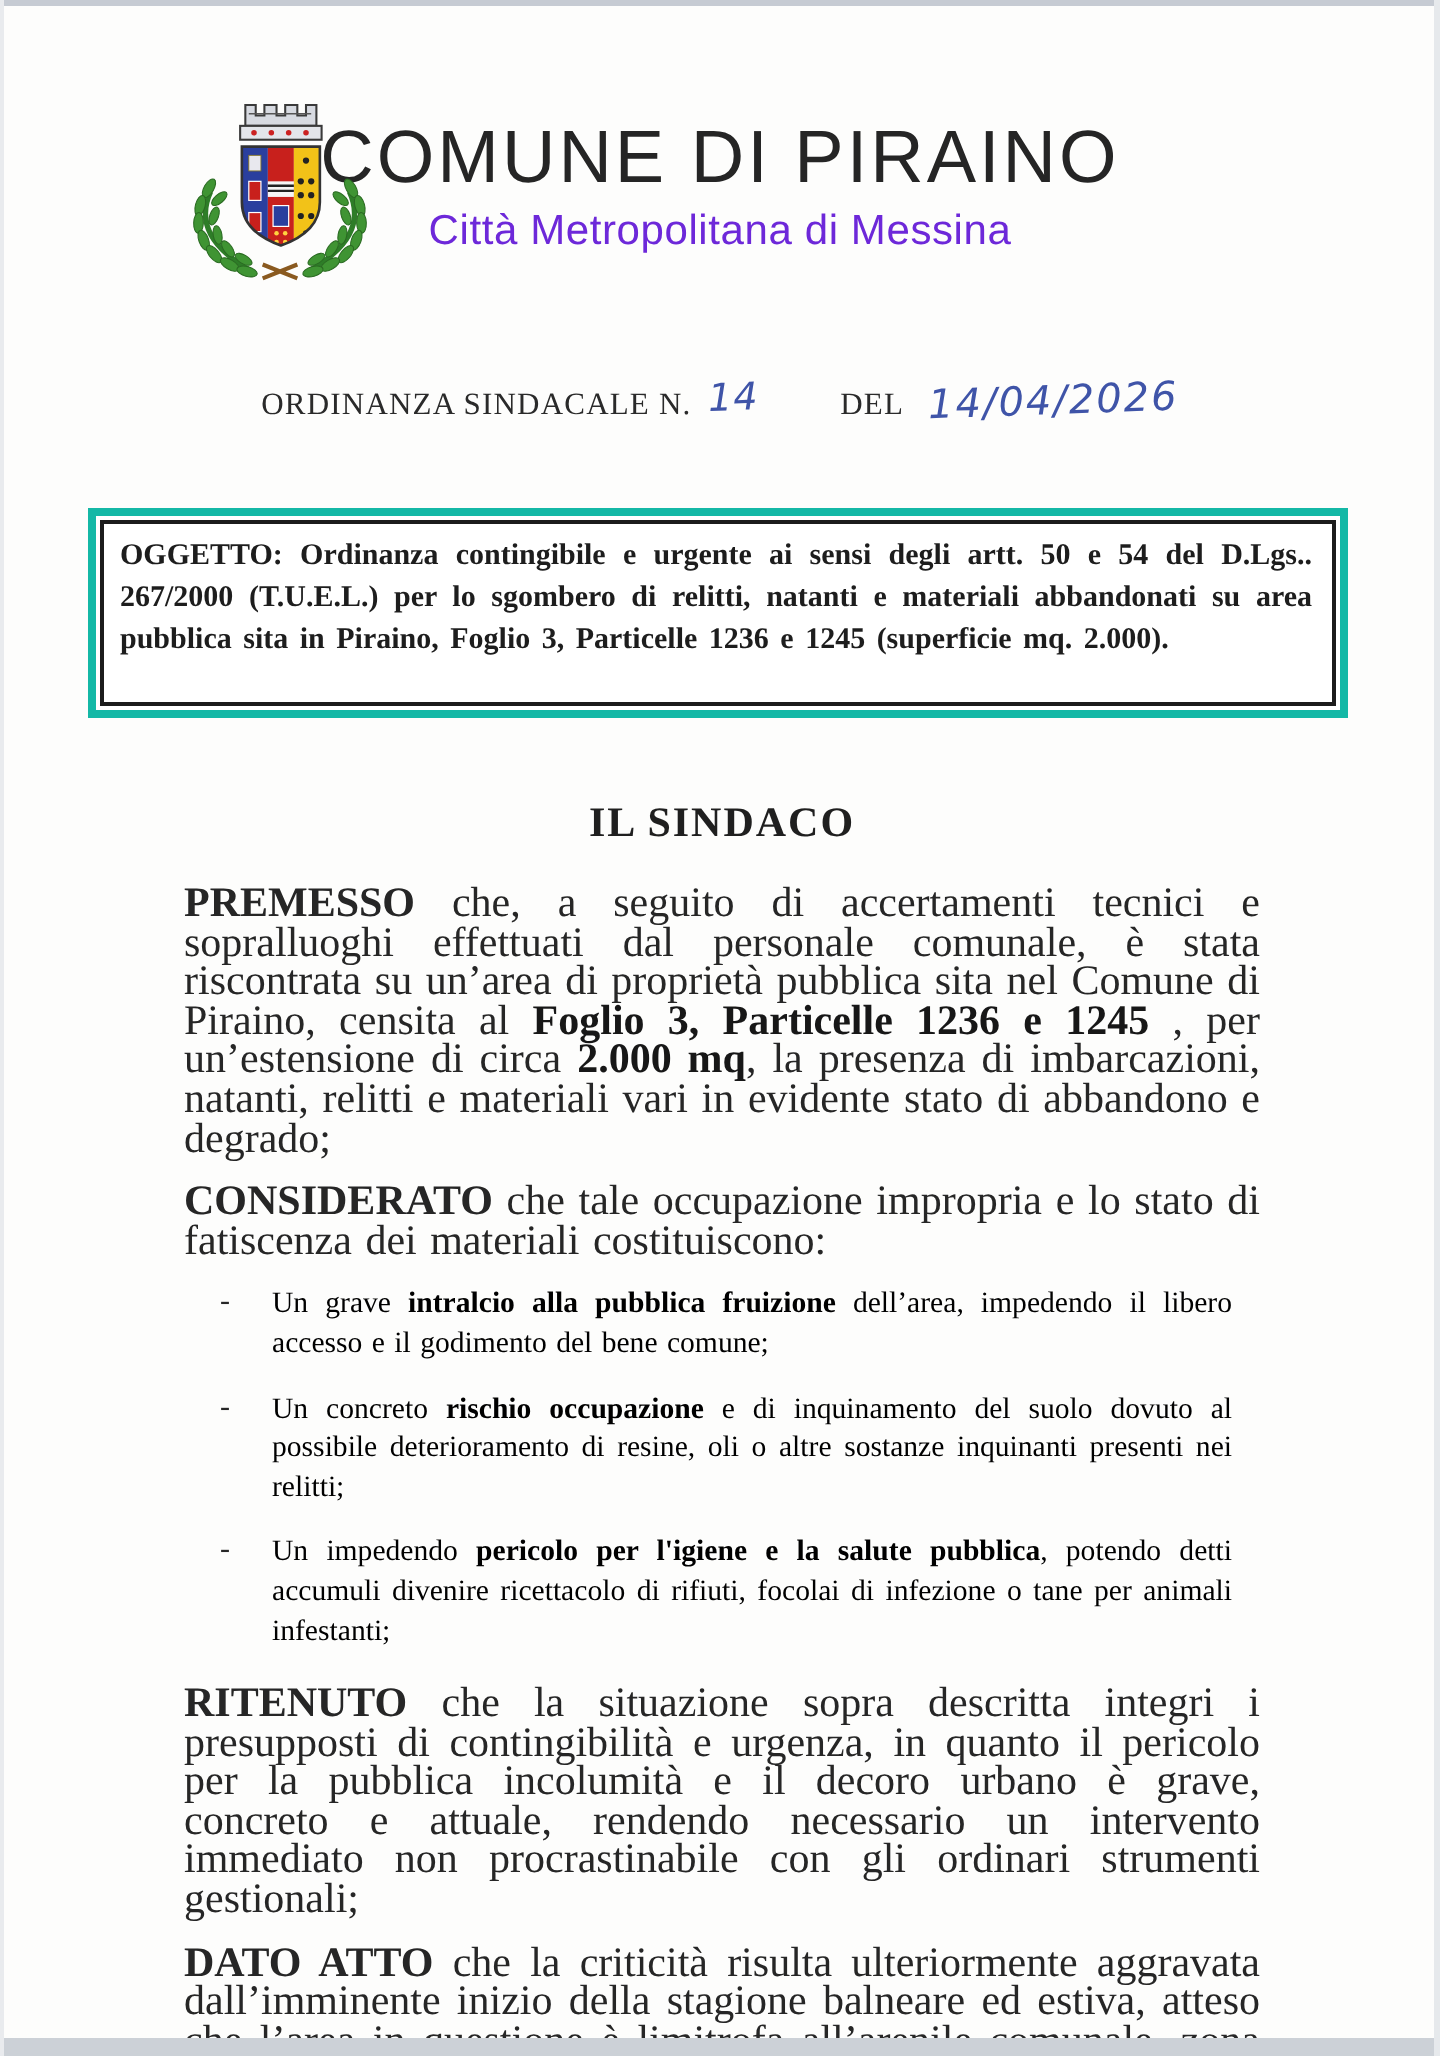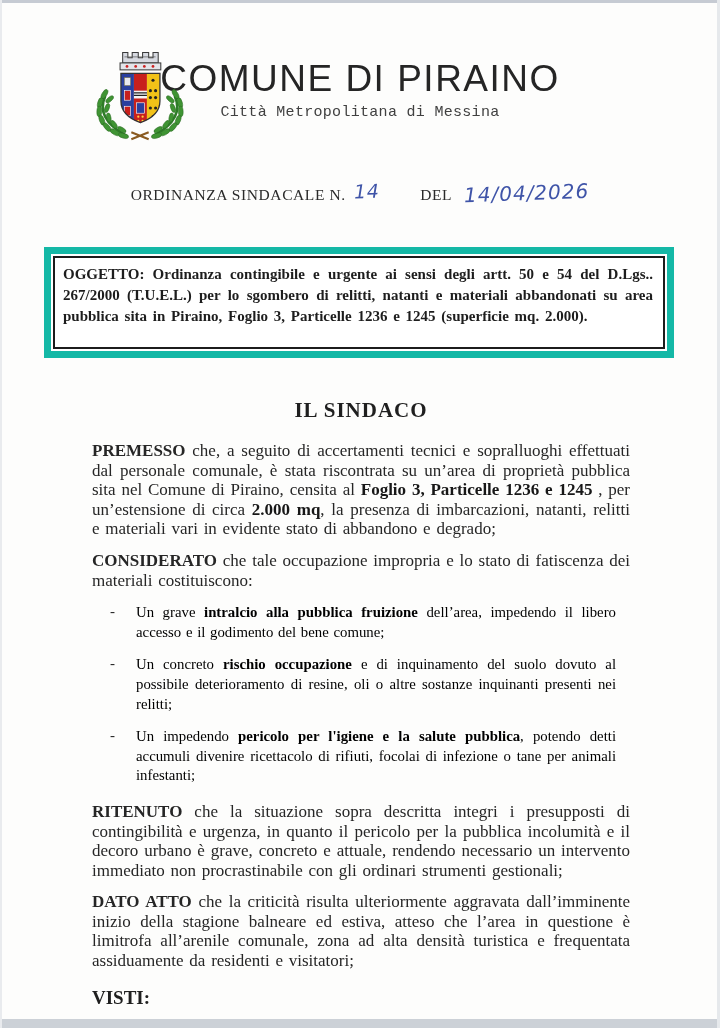--- a/index.html
+++ b/index.html
@@ -19,53 +19,53 @@
   .edge-right{position:absolute;top:0;bottom:0;right:0;width:3px;background:#e6e9ec;}
 
   .letterhead{position:relative;padding-top:50px;text-align:center;}
   .crest{position:absolute;left:88px;top:42px;width:104px;height:106px;}
   .muni-title{
     margin:8px 0 4px 0;
     font-family:"Liberation Sans", sans-serif;
     font-size:37px;font-weight:500;letter-spacing:1.5px;color:#252525;
   }
   .muni-sub{
-    font-family:Liberation Mono, monospace;
-    font-size:15px;color:#404040;letter-spacing:.3px;
+    font-family:Liberation Sans, sans-serif;
+    font-size:21px;color:#6d28d9;letter-spacing:.3px;
   }
 
   .ord-line{
     margin-top:60px;text-align:center;
     font-size:15.5px;letter-spacing:.6px;color:#2a2a2a;
     white-space:nowrap;
   }
   .hand{
     font-family:"DejaVu Sans", sans-serif;
     font-style:italic;font-weight:500;
     color:#3f54a8;
     display:inline-block;transform:rotate(-2deg);
   }
   .hand.num{font-size:19px;margin:0 20px 0 8px;position:relative;top:-2px;}
   .hand.date{font-size:20px;margin-left:12px;letter-spacing:1px;}
   .ord-del{margin-left:21px;}
 
-  .subject-box{margin:42px 46px 0 44px;border:7px solid #14b8a6;padding:2px;background:#fff;}
+  .subject-box{margin:42px 46px 0 44px;border:4px solid #14b8a6;padding:2px;background:#fff;}
   .subject-inner{border:2px solid #1c1c1c;padding:6px 10px 20px 8px;}
   .subject-text{
     font-weight:bold;font-size:15px;line-height:21px;
     text-align:justify;color:#1d1d1d;word-spacing:2px;
   }
 
   .content{padding:0 90px 0 92px;}
   .sindaco{
     margin:40px 0 18px 0;text-align:center;
     font-size:21px;font-weight:bold;letter-spacing:1px;color:#1f1f1f;
   }
   p.para{
-    margin:0 0 12px 0;font-size:17px;line-height:19.6px;
+    margin:0 0 12px 0;font-size:21px;line-height:19.6px;
     text-align:justify;word-spacing:1.5px;color:#262626;
   }
   p.para b, .subject-text b{color:#171717;}
   .lead{font-weight:bold;}
 
   .d-item{display:flex;margin:13px 0 0 18px;}
   .d-marker{width:26px;flex:0 0 26px;font-size:15px;color:#262626;}
   .d-text{flex:1;font-size:14.8px;line-height:19.6px;text-align:justify;word-spacing:1px;padding-right:14px;color:#000000;}
 
   .visti{margin:16px 0 4px 0;font-size:19px;font-weight:bold;color:#1f1f1f;}

